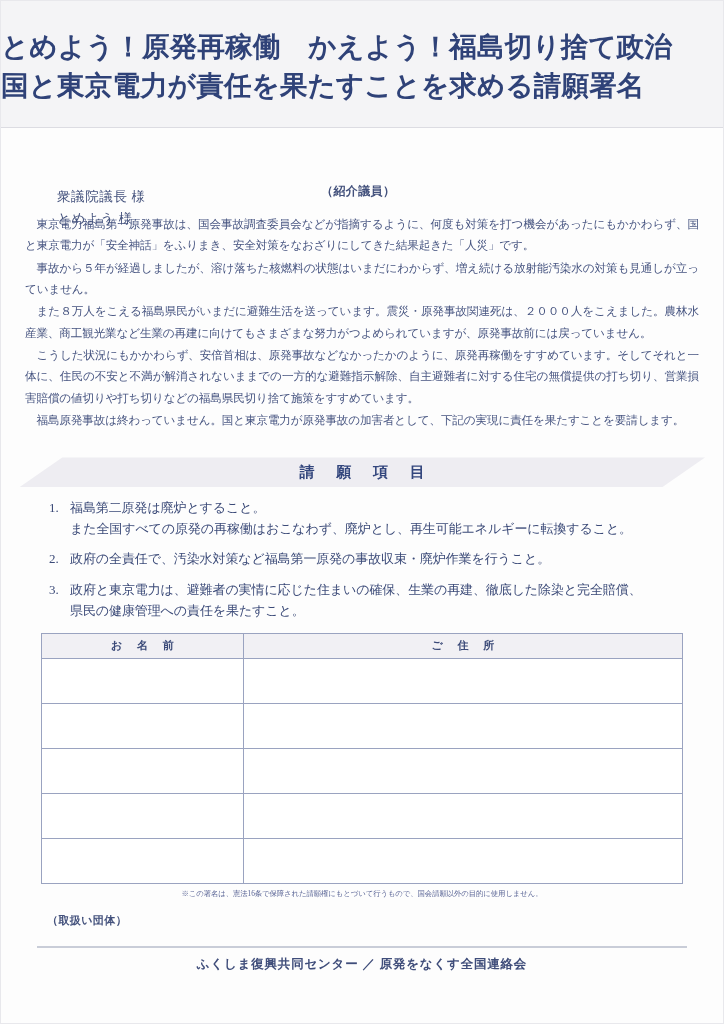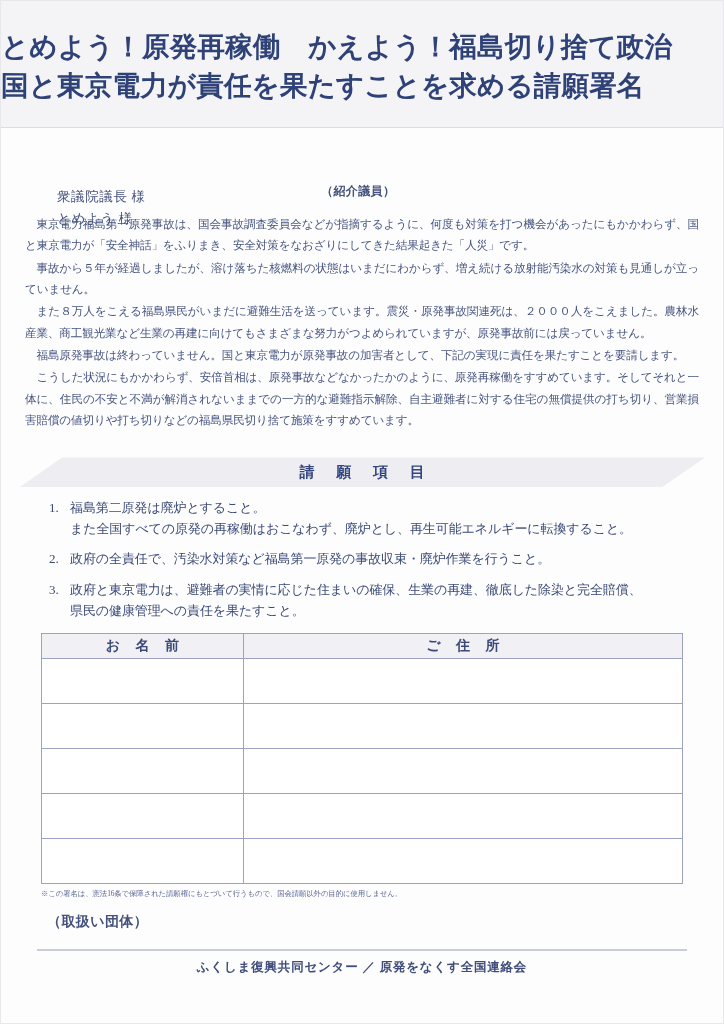--- a/index.html
+++ b/index.html
@@ -142,42 +142,42 @@
     border-collapse: collapse;
     table-layout: fixed;
   }
   table.sig-table th,
   table.sig-table td {
     border: 1px solid #9aa3c0;
   }
   table.sig-table th {
     background: #f1f0f4;
     height: 22px;
-    font-size: 14px;
+    font-size: 11px;
     font-weight: bold;
     color: #3b4a78;
     letter-spacing: 6px;
     text-indent: 6px;
   }
   table.sig-table th.col-name { width: 31%; }
   table.sig-table td { height: 42px; background: #ffffff; }
 
   
   .note {
     margin: 5px 40px 0 40px;
-    text-align: left;
+    text-align: center;
     font-size: 7.4px;
     color: #5a6596;
     letter-spacing: -0.1px;
   }
 
   
   .handler {
     margin: 14px 0 0 46px;
-    font-size: 14px;
+    font-size: 11px;
     font-weight: bold;
     color: #43517c;
     letter-spacing: 0.4px;
   }
 
   
   .footer-rule {
     margin: 18px 36px 0 36px;
     border-top: 2px solid #c9cdd8;
   }
@@ -206,22 +206,22 @@
       <div>とめよう 様</div>
     </div>
     <div class="referrer">（紹介議員）</div>
   </div>
 
 
   <div class="body-text">
     <p>東京電力福島第一原発事故は、国会事故調査委員会などが指摘するように、何度も対策を打つ機会があったにもかかわらず、国と東京電力が「安全神話」をふりまき、安全対策をなおざりにしてきた結果起きた「人災」です。</p>
     <p>事故から５年が経過しましたが、溶け落ちた核燃料の状態はいまだにわからず、増え続ける放射能汚染水の対策も見通しが立っていません。</p>
     <p>また８万人をこえる福島県民がいまだに避難生活を送っています。震災・原発事故関連死は、２０００人をこえました。農林水産業、商工観光業など生業の再建に向けてもさまざまな努力がつよめられていますが、原発事故前には戻っていません。</p>
+    <p>こうした状況にもかかわらず、安倍首相は、原発事故などなかったかのように、原発再稼働をすすめています。そしてそれと一体に、住民の不安と不満が解消されないままでの一方的な避難指示解除、自主避難者に対する住宅の無償提供の打ち切り、営業損害賠償の値切りや打ち切りなどの福島県民切り捨て施策をすすめています。</p>
     <p>福島原発事故は終わっていません。国と東京電力が原発事故の加害者として、下記の実現に責任を果たすことを要請します。</p>
-    <p>こうした状況にもかかわらず、安倍首相は、原発事故などなかったかのように、原発再稼働をすすめています。そしてそれと一体に、住民の不安と不満が解消されないままでの一方的な避難指示解除、自主避難者に対する住宅の無償提供の打ち切り、営業損害賠償の値切りや打ち切りなどの福島県民切り捨て施策をすすめています。</p>
   </div>
 
   <div class="banner" style="margin-top:26px;">
     <div class="banner-shape"></div>
     <div class="banner-text">請 願 項 目</div>
   </div>
 
   <div class="demands">
     <div class="demand-item">
       <div class="demand-num">1.</div>

